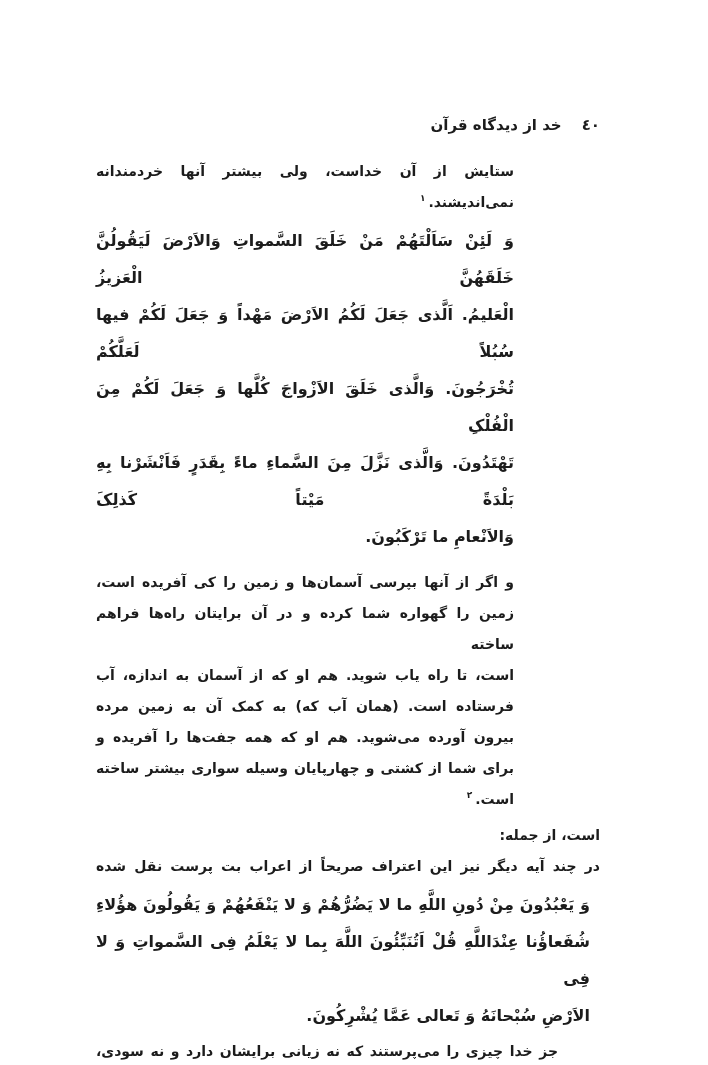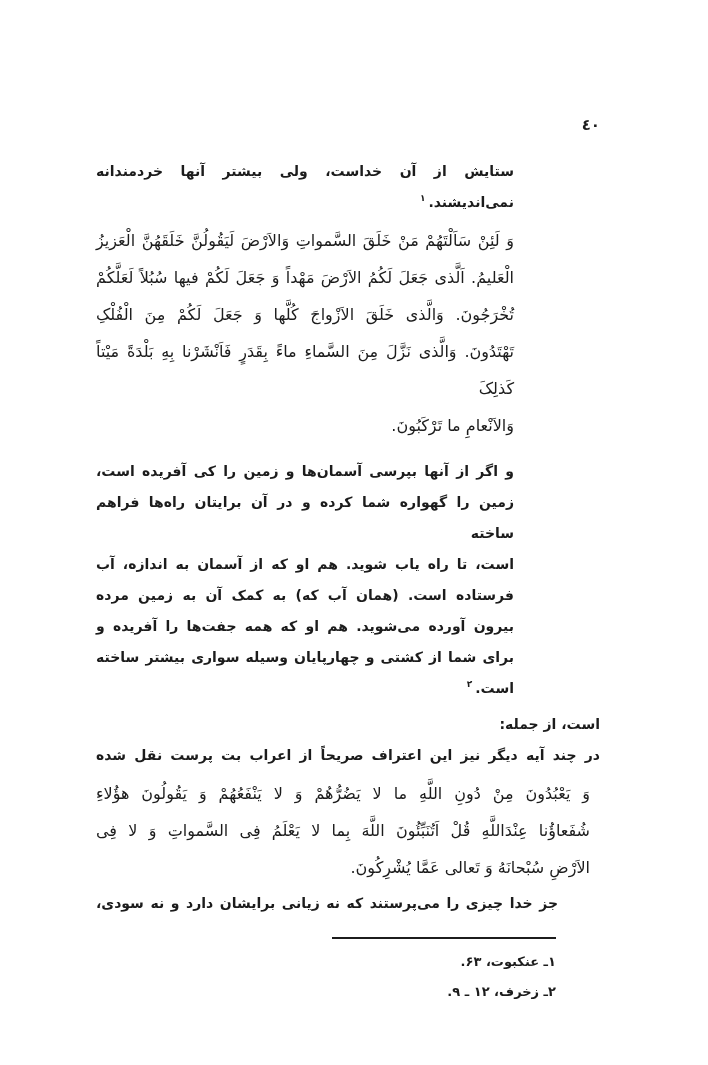--- a/index.html
+++ b/index.html
@@ -13,21 +13,21 @@
     font-family:"DejaVu Sans", sans-serif;
     overflow:hidden;
   }
   .running-head{
     display:flex;align-items:baseline;gap:20px;
     font-weight:bold;font-size:15px;line-height:30px;
     margin-bottom:16px;
   }
   .running-head .page-num{letter-spacing:1px;}
   .fa-line{font-size:14px;font-weight:bold;line-height:31px;}
-  .ar-line{font-size:16px;font-weight:normal;line-height:37px;}
+  .ar-line{font-size:16px;font-weight:bold;line-height:37px;}
   .just{text-align:justify;text-align-last:justify;}
   .start{text-align:right;}
   .indent1{margin-right:86px;}
   .indent2{margin-right:10px;}
   .indent3{margin-right:42px;}
   sup.fn-ref{font-size:9px;vertical-align:super;line-height:0;margin-right:3px;font-weight:bold;}
   .quote-ar{margin-top:4px;margin-bottom:2px;}
   .trans-block{margin-top:12px;}
   .body-par{margin-top:5px;}
   .trans-single{margin-top:2px;}
@@ -35,20 +35,21 @@
   .fn-rule{width:224px;height:2px;background:#1c1c1c;margin-bottom:8px;}
   .fn-line{font-size:13px;font-weight:bold;line-height:30px;text-align:right;}
 </style>
 </head>
 <body>
 
 <div class="page">
 
   <div class="running-head">
     <span class="page-num">٤٠</span>
+    <span class="head-title">خد از دیدگاه قرآن</span>
   </div>
 
   <div class="fa-line just indent1">
     <span>ستایش از آن خداست، ولی بیشتر آنها خردمندانه نمی‌اندیشند.</span><sup class="fn-ref">۱</sup>
   </div>
 
   <div class="quote-ar indent1">
     <div>
         <div class="ar-line just">وَ لَئِنْ سَاَلْتَهُمْ مَنْ خَلَقَ السَّمواتِ وَالاَرْضَ لَیَقُولُنَّ خَلَقَهُنَّ الْعَزیزُ</div>
         <div class="ar-line just">الْعَلیمُ. اَلَّذی جَعَلَ لَکُمُ الاَرْضَ مَهْداً وَ جَعَلَ لَکُمْ فیها سُبُلاً لَعَلَّکُمْ</div>

